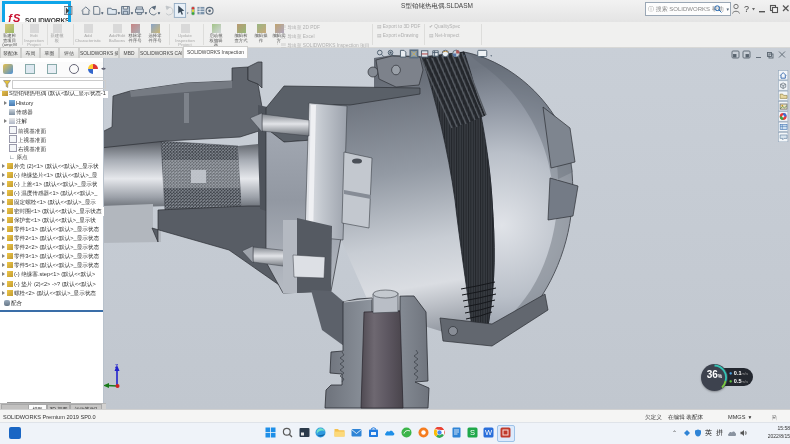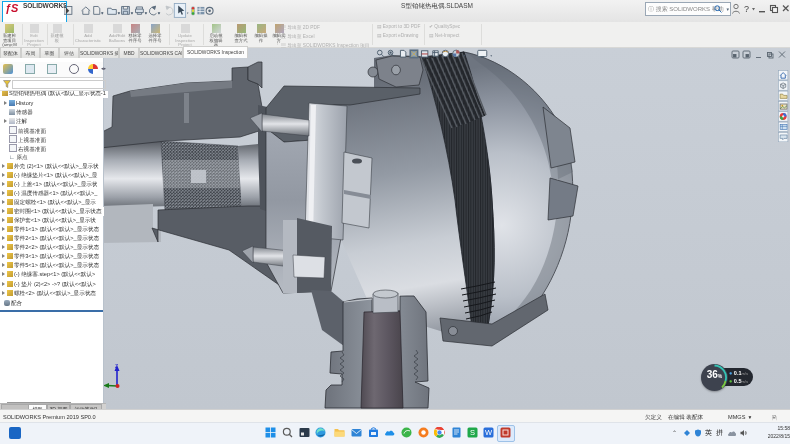--- a/index.html
+++ b/index.html
@@ -1,19 +1,19 @@
 <!DOCTYPE html>
 <html><head><meta charset="utf-8">
 <style>
 html,body{margin:0;padding:0;}
 body{width:790px;height:444px;overflow:hidden;font-family:"Liberation Sans",sans-serif;position:relative;background:#f0f0ef;}
 .abs{position:absolute;}
 
 #titlebar{left:0;top:0;width:790px;height:22px;background:linear-gradient(#f2f2f2,#e4e4e4);}
-#logo{left:2px;top:1px;width:63px;height:20px;background:#fff;border:1px solid #0ea5e9;display:flex;align-items:flex-start;overflow:hidden;}
+#logo{left:2px;top:1px;width:63px;height:20px;background:#fff;border:3px solid #0ea5e9;display:flex;align-items:flex-end;overflow:hidden;}
 #logo .ds{color:#c8102e;font-style:italic;font-weight:bold;font-size:11px;margin-left:2px;}
 #logo .sw{color:#3a3a3a;font-weight:bold;font-size:6.6px;letter-spacing:-0.1px;}
 #title{left:377px;top:2px;width:120px;text-align:center;font-size:6.5px;color:#444;white-space:nowrap;}
 #searchbox{left:645px;top:2px;width:84px;height:12px;border:1px solid #9aa7b5;background:#fdfdfd;font-size:6px;color:#888;line-height:12px;}
 
 #ribbon{left:0;top:22px;width:790px;height:25px;background:#f0f0ef;border-bottom:1px solid #d8d8d6;}
 .rbtn{position:absolute;top:24px;text-align:center;font-size:4.3px;line-height:1.08;color:#9a9a9a;}
 .rbtn.en{color:#a8a8a8;}
 .rbtn .ic{display:block;margin:0 auto 1px;width:9px;height:9px;}
 .rbtn.col{color:#555;}

